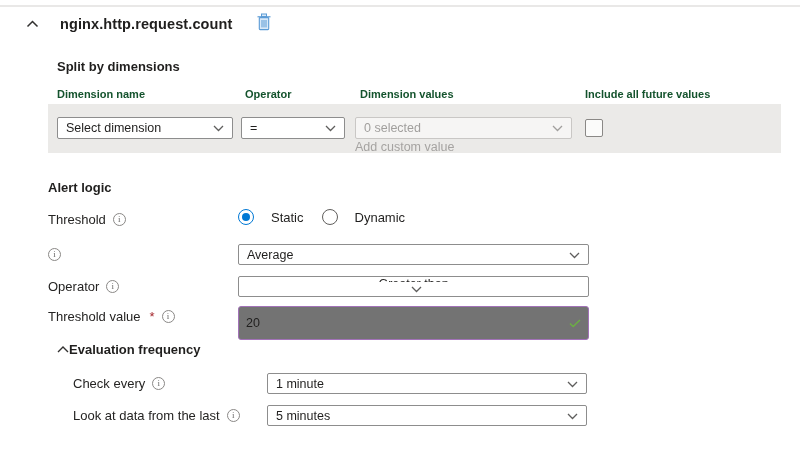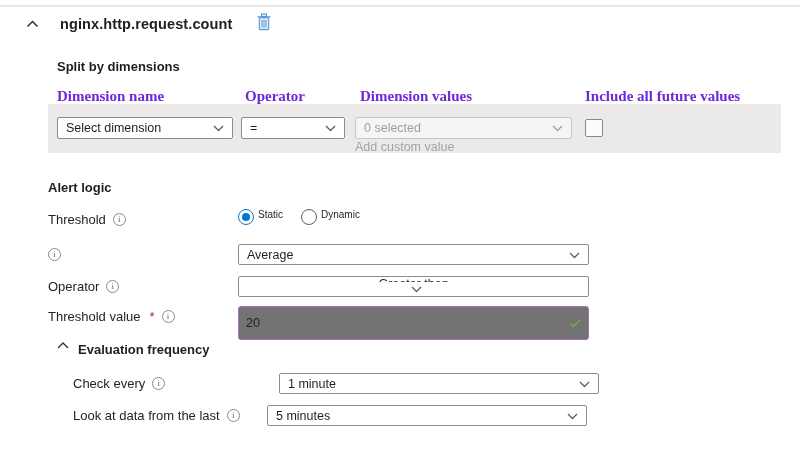--- a/index.html
+++ b/index.html
@@ -14,21 +14,21 @@
   
   .metric-header { left:26px; top:13px; display:flex; align-items:center; gap:10px; }
   .metric-title { font-size:14.5px; font-weight:bold; letter-spacing:.1px; margin-left:11px; }
   .icon-btn { display:inline-flex; align-items:center; justify-content:center; cursor:pointer; background:none; border:none; padding:0; margin-left:14px; }
   .chev-toggle { cursor:pointer; display:inline-flex; }
 
   
   .section-heading { font-size:13px; font-weight:bold; color:#201f1e; }
 
   
-  .col-header { font-size:15px; font-weight:bold; color:#6d28d9;font-family:Liberation Serif, serif; }
+  .col-header { font-size:11px; font-weight:bold; color:#14532d; }
   .dim-row-bg { left:48px; top:104px; width:733px; height:49px; background:#ebeae8; }
 
   .dropdown {
     position:absolute; display:flex; align-items:center; justify-content:space-between;
     background:#fff; border:1px solid #8d8d8d; border-radius:2px;
     padding:0 8px; font-size:12.5px; color:#201f1e; cursor:pointer;
   }
   .dropdown.disabled { background:#f6f5f4; border-color:#c9c7c5; color:#a19f9d; cursor:default; }
   .dropdown.disabled .chev-path { stroke:#a19f9d; }
   .dd-text { white-space:nowrap; overflow:hidden; text-overflow:ellipsis; }
@@ -48,21 +48,21 @@
     display:inline-flex; align-items:center; justify-content:center;
     width:13px; height:13px; border:1px solid #8a8886; border-radius:50%;
     color:#6b6a69; font-size:9px; line-height:1; cursor:pointer; flex:0 0 auto;
     font-family:"Liberation Serif", serif;
   }
   .info-icon::before { content:"i"; }
   .required { color:#a4262c; margin-left:2px; }
 
   
   .radio-group { display:flex; align-items:center; gap:18px; }
-  .radio-option { display:flex; align-items:flex-start; gap:4px; font-size:10px; cursor:pointer; }
+  .radio-option { display:flex; align-items:flex-end; gap:17px; font-size:13px; cursor:pointer; }
   .radio-circle { width:16px; height:16px; border-radius:50%; border:1px solid #605e5c; background:#fff;
                   display:inline-flex; align-items:center; justify-content:center; flex:0 0 auto; }
   .radio-circle.selected { border:1.6px solid #0078d4; }
   .radio-circle.selected::after { content:""; width:8px; height:8px; border-radius:50%; background:#0078d4; }
 
   
   .value-input-wrap {
     position:absolute; display:flex; align-items:center;
     border:1.5px solid #a272b8; border-radius:3px; background:#737373; padding:16px 7px;
   }
@@ -189,34 +189,34 @@
   </div>
   <div class="value-input-wrap" style="left:238px; top:306px; width:351px; height:21px;">
     <input class="value-input" type="text" value="20" style="">
     <span class="check-icon">
       <svg width="12" height="9" viewBox="0 0 12 9">
           <path d="M1 4.5 L4.2 7.5 L11 1" fill="none" stroke="#6cae44" stroke-width="1.5"></path>
         </svg>
     </span>
   </div>
 
-  <div class="abs" style="left:57px; top:342px; display:flex; align-items:flex-start; gap:9px;">
+  <div class="abs" style="left:57px; top:342px; display:flex; align-items:center; ">
     <span class="chev-toggle">
       <svg width="12" height="7" viewBox="0 0 12 7">
           <path d="M1 6 L6 1 L11 6" fill="none" stroke="#323130" stroke-width="1.4"></path>
         </svg>
     </span>
     <span class="section-heading">Evaluation frequency</span>
   </div>
 
   <div class="abs field-label" style="left:73px; top:373px; height:21px;">
     <span>Check every</span>
     <span class="info-icon"></span>
   </div>
-  <div class="dropdown" style="left:267px; top:373px; width:320px; height:21px;margin-left:12px;">
+  <div class="dropdown" style="left:267px; top:373px; width:320px; height:21px;">
     <span class="dd-text">1 minute</span>
     <span class="chev-down">
       <svg width="11" height="7" viewBox="0 0 11 7">
           <path class="chev-path" d="M1 1 L5.5 5.5 L10 1" fill="none" stroke-width="1.3"></path>
         </svg>
     </span>
   </div>
 
   <div class="abs field-label" style="left:73px; top:405px; height:21px;">
     <span>Look at data from the last</span>

